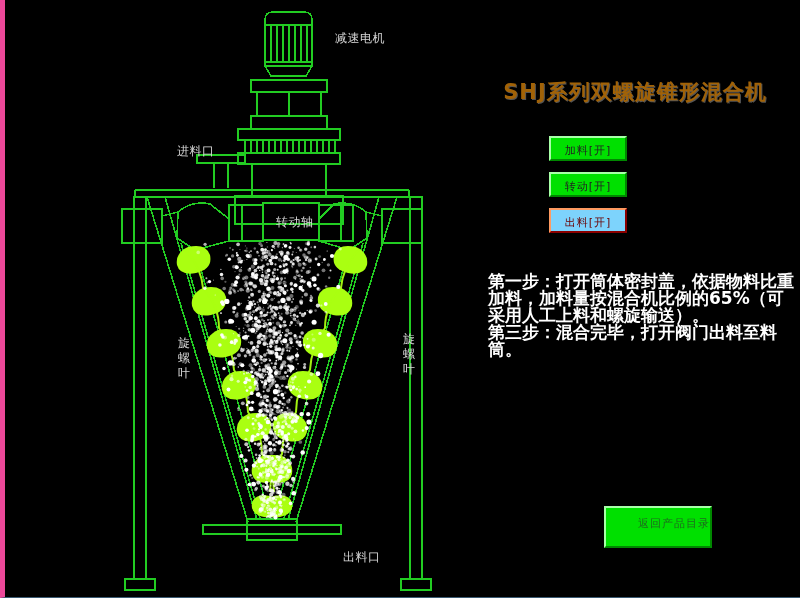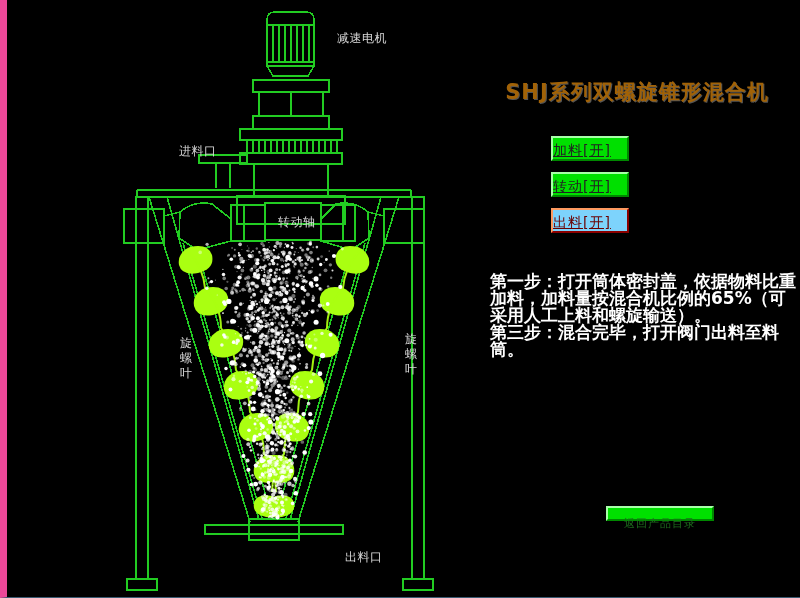--- a/index.html
+++ b/index.html
@@ -3,21 +3,21 @@
 <meta charset="utf-8">
 <title>SHJ</title>
 <style>
   html,body{margin:0;padding:0;background:#000;}
   body{
     font-family:"DejaVu Sans","Liberation Sans",sans-serif;
     width:800px;height:598px;overflow:hidden;
   }
   #app{
     position:relative;width:800px;height:598px;background:#000;
-    border-left:7px solid #ec4899;
+    border-left:5px solid #ec4899;
     border-bottom:1px solid #3a5a72;
     box-sizing:border-box;
     overflow:hidden;
   }
   
   .lbl{
     position:absolute;color:#d8d8d8;font-size:12px;line-height:14px;
     white-space:nowrap;letter-spacing:0.5px;
   }
   .vlbl{
@@ -26,42 +26,41 @@
   }
   
   #title{
     position:absolute;left:460px;top:78px;width:340px;text-align:center;
     color:#a16207;font-size:21px;font-weight:bold;letter-spacing:1px;
     text-shadow:1px 1px 0 #555;
   }
   
   .btn{
     position:absolute;left:544px;width:78px;height:25px;
-    font-size:14px;line-height:25px;
+    font-size:11px;line-height:25px;text-align:center;
     color:#222;letter-spacing:1px;cursor:pointer;
     box-sizing:border-box;
-    text-decoration:underline;
   }
   .btn.green{
     background:#00e000;
     border-top:2px solid #a8ffa8;border-left:2px solid #a8ffa8;
     border-right:2px solid #008800;border-bottom:2px solid #008800;
   }
   .btn.red{
     background:#7dd3fc;
     border-top:2px solid #ff9a60;border-left:2px solid #ff9a60;
     border-right:2px solid #8a0000;border-bottom:2px solid #8a0000;
     color:#6a0000;
   }
   #btn-feed{top:136px;}
   #btn-rotate{top:172px;}
   #btn-discharge{top:208px;}
   #btn-back{
-    position:absolute;left:599px;top:506px;width:108px;height:15px;
-    background:#00e000;font-size:11px;line-height:31px;text-align:center;
+    position:absolute;left:599px;top:506px;width:108px;height:42px;
+    background:#00e000;font-size:11px;line-height:31px;text-align:right;
     color:#1d6b1d;letter-spacing:1px;cursor:pointer;box-sizing:border-box;
     border-top:2px solid #a8ffa8;border-left:2px solid #a8ffa8;
     border-right:2px solid #008800;border-bottom:2px solid #008800;
   }
   
   #steps{
     position:absolute;left:483px;top:273px;width:310px;
     color:#ffffff;font-size:17px;font-weight:bold;line-height:17px;
     letter-spacing:0px;
   }

